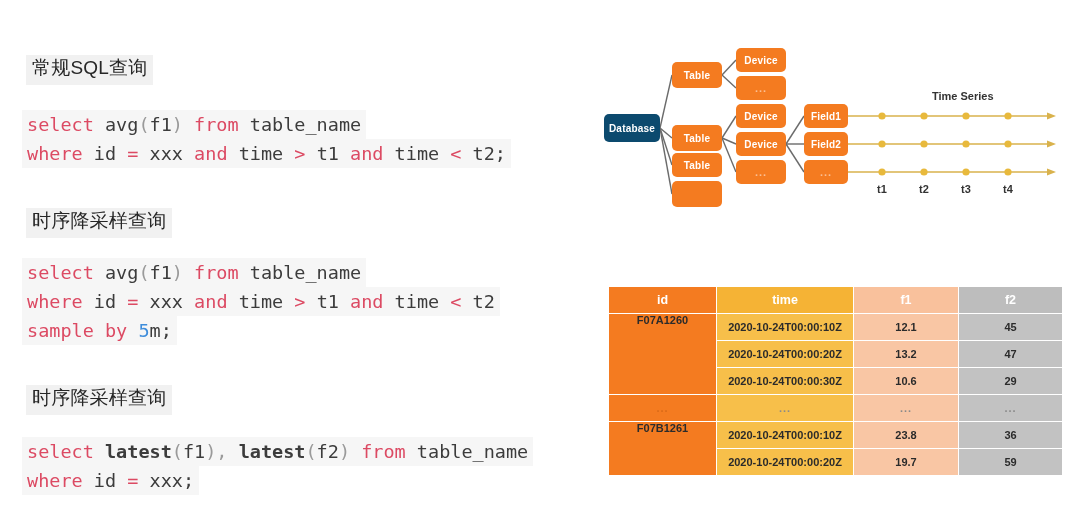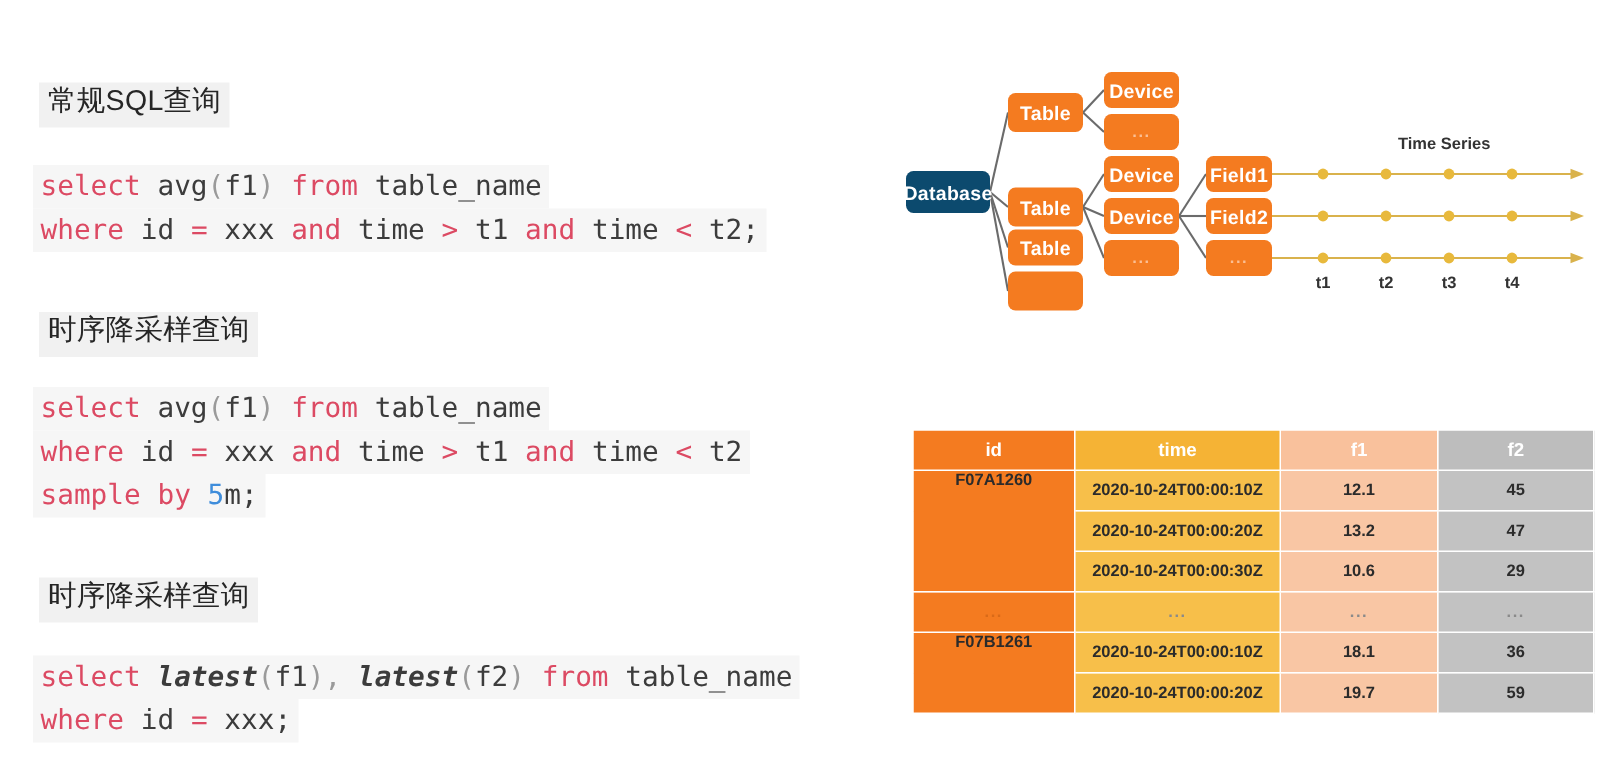--- a/index.html
+++ b/index.html
@@ -42,38 +42,38 @@
     white-space: nowrap;
   }
   .code-line {
     display: block;
     background: #f6f6f6;
     width: fit-content;
     padding: 1px 5px 1px 5px;
   }
   .kw   { color: #dc4a63; }
   .id   { color: #3c3c3c; }
-  .fn   { color: #3c3c3c; font-weight: bold; font-style: italic; }
+  .fn   { color: #3c3c3c; font-weight: bold; }
   .num  { color: #3f8ddb; }
   .punc { color: #9a9a9a; }
   .op   { color: #dc4a63; }
 
   
   #tree-panel {
     position: absolute;
     left: 596px; top: 28px;
     width: 484px; height: 190px;
   }
   #tree-svg { position: absolute; left: 0; top: 0; }
   .node {
     position: absolute;
     background: #f47b20;
     border-radius: 5px;
     color: #ffffff;
-    font-size: 13px;
+    font-size: 10px;
     font-weight: 600;
     display: flex;
     align-items: center;
     justify-content: center;
     letter-spacing: .2px;
     box-sizing: border-box;
   }
   .node.dots { color: #fbbf94; font-size: 11px; letter-spacing: 1px; }
   .node.blank { color: transparent; }
 
@@ -256,21 +256,21 @@
         </tr>
         <tr>
           <td class="d-id ellip" rowspan="1">...</td>
           <td class="d-time ellip">...</td>
           <td class="d-f1 ellip">...</td>
           <td class="d-f2 ellip">...</td>
         </tr>
         <tr>
           <td class="d-id" rowspan="2">F07B1261</td>
           <td class="d-time">2020-10-24T00:00:10Z</td>
-          <td class="d-f1">18.1</td>
+          <td class="d-f1">23.8</td>
           <td class="d-f2">36</td>
         </tr>
         <tr>
           <td class="d-time">2020-10-24T00:00:20Z</td>
           <td class="d-f1">19.7</td>
           <td class="d-f2">59</td>
         </tr>
       </tbody>
   </table>
 </div>

